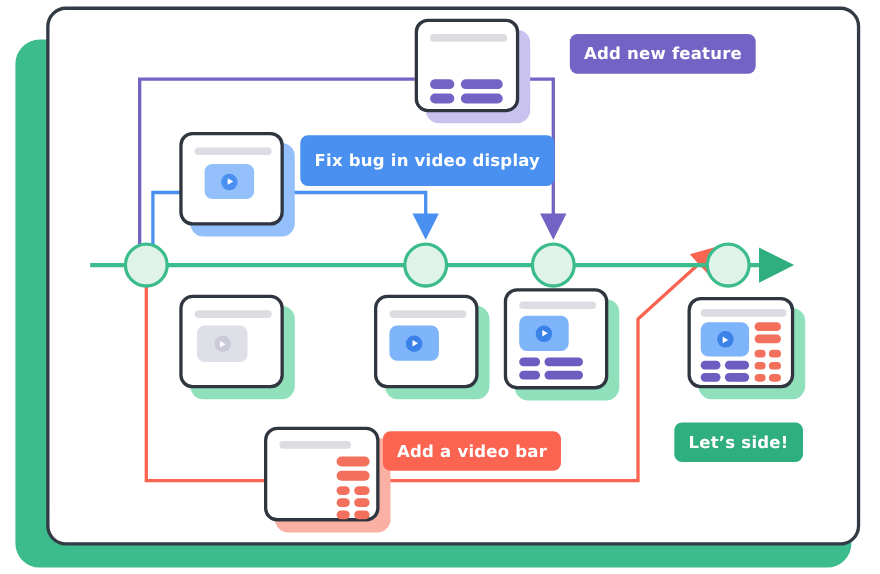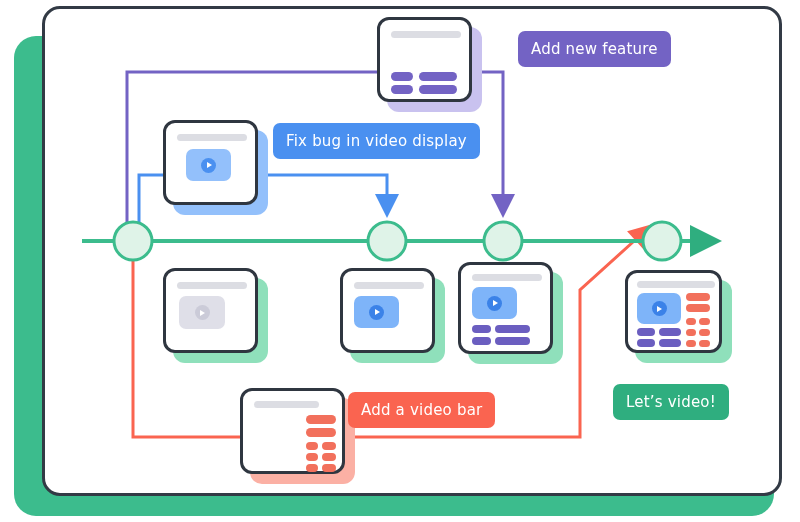--- a/index.html
+++ b/index.html
@@ -34,21 +34,21 @@
   .play{width:15px;height:15px;border-radius:50%;display:flex;align-items:center;justify-content:center;}
   .play i{
     display:block;width:0;height:0;border-style:solid;
     border-width:3.2px 0 3.2px 5.4px;border-color:transparent transparent transparent #ffffff;
     margin-left:1.6px;
   }
   .pill{position:absolute;border-radius:5px;}
 
   
   .label{
-    position:absolute;color:#ffffff;font-weight:normal;font-size:15px;
+    position:absolute;color:#ffffff;font-weight:bold;font-size:15px;
     border-radius:7px;display:flex;align-items:center;justify-content:center;
     padding:0 13px;box-sizing:border-box;white-space:nowrap;letter-spacing:.2px;
   }
 </style>
 </head>
 <body>
 
 <div class="stage">
 
   <div class="green-frame"></div>
@@ -191,19 +191,19 @@
       <div class="pill" style="left:71px;top:45px;width:11px;height:7px;background:#f2705c;"></div>
       <div class="pill" style="left:58px;top:56px;width:10px;height:7px;background:#f2705c;"></div>
       <div class="pill" style="left:71px;top:56px;width:11px;height:7px;background:#f2705c;"></div>
       <div class="pill" style="left:58px;top:67px;width:10px;height:7px;background:#f2705c;"></div>
       <div class="pill" style="left:71px;top:67px;width:11px;height:7px;background:#f2705c;"></div>
     </div>
   </div>
 
   <div class="label" style="left:518px;top:31px;height:36px;background:#7363c4;">Add new feature</div>
 
-  <div class="label" style="left:273px;top:123px;height:36px;background:#4a90f0;">Fix bug in video display</div>
+  <div class="label" style="left:273px;top:123px;height:46px;background:#4a90f0;">Fix bug in video display</div>
 
   <div class="label" style="left:348px;top:392px;height:36px;background:#fa6450;">Add a video bar</div>
 
-  <div class="label" style="left:613px;top:384px;height:36px;background:#2fae7f;">Let’s video!</div>
+  <div class="label" style="left:613px;top:384px;height:36px;background:#2fae7f;">Let’s side!</div>
 
 </div>
 
 </body></html>

